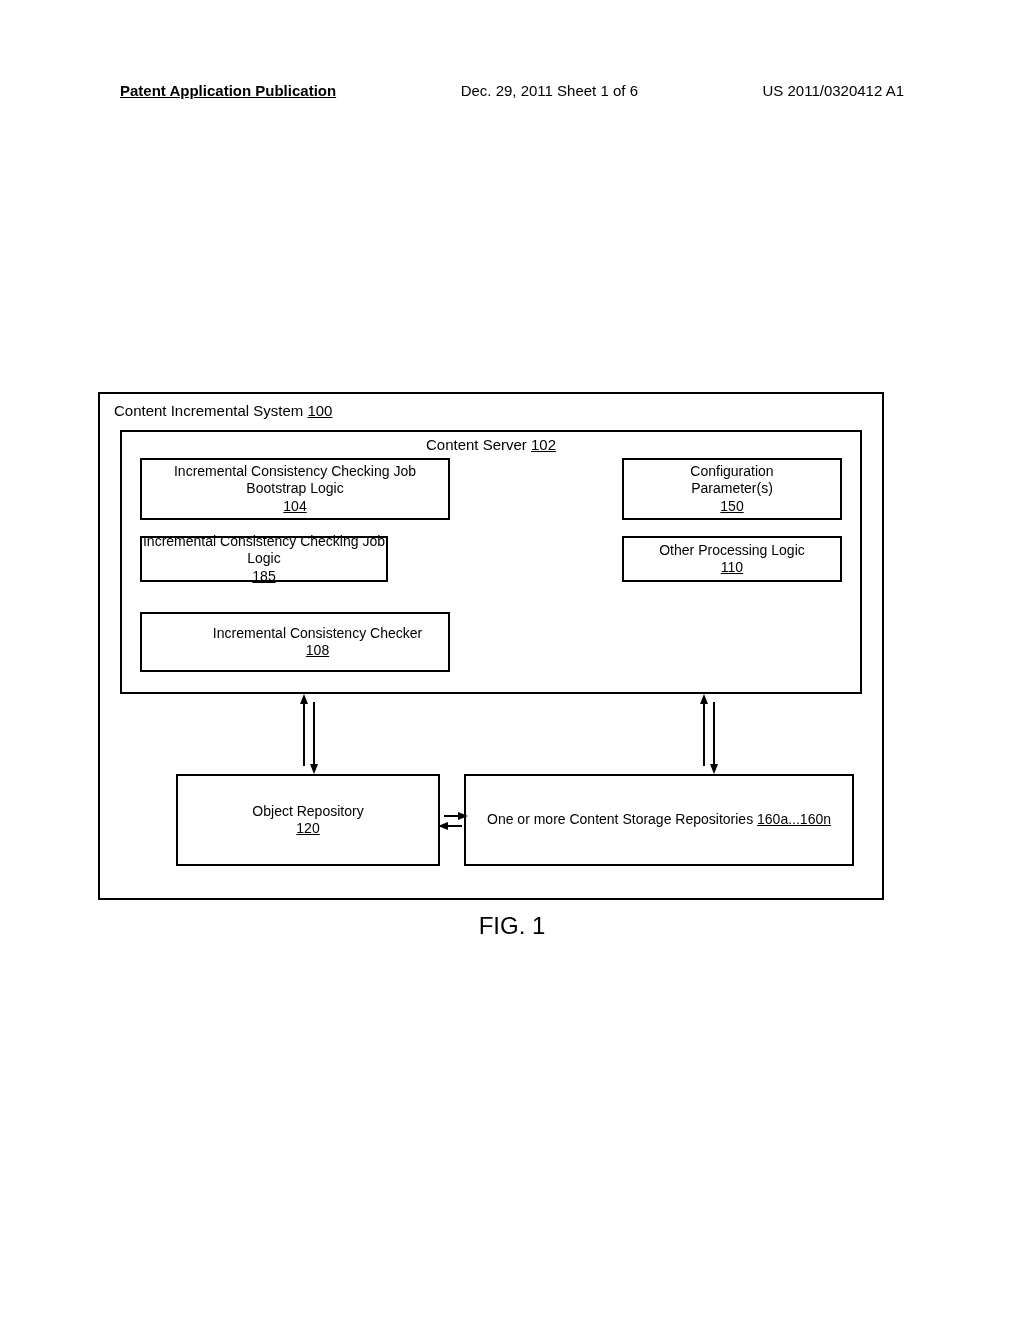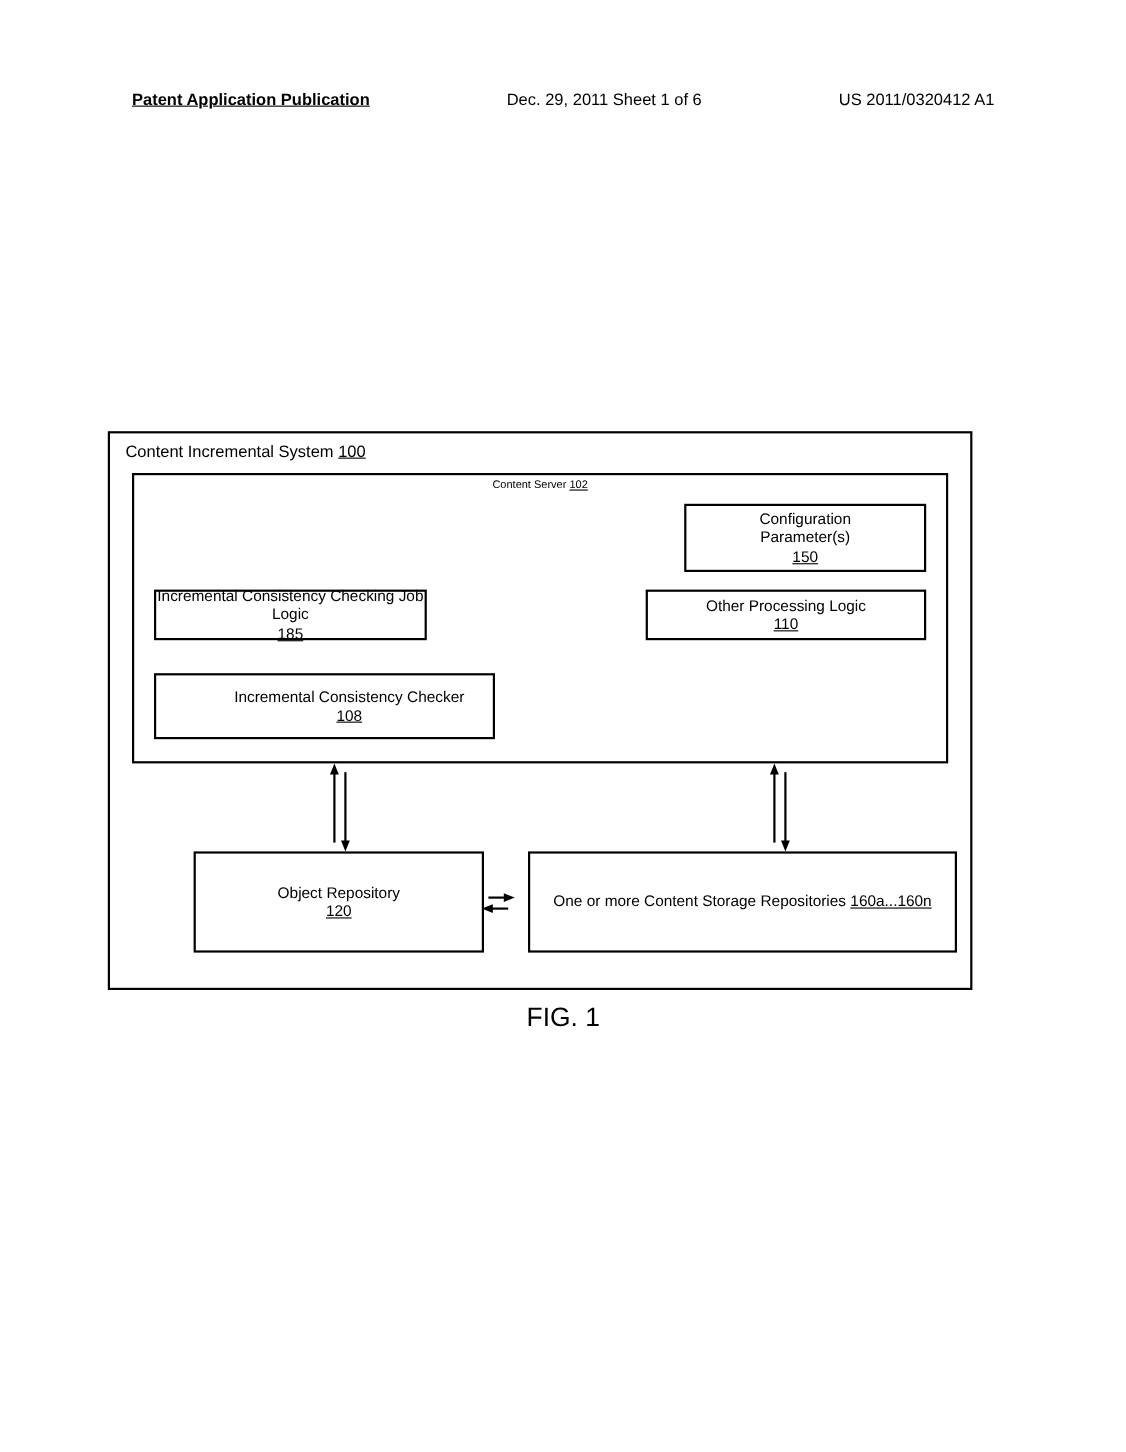--- a/index.html
+++ b/index.html
@@ -53,21 +53,21 @@
       left: 20px;
       right: 20px;
       height: 264px;
       border: 2px solid #000;
     }
     .cs-label {
       position: absolute;
       top: 4px;
       left: 50%;
       transform: translateX(-50%);
-      font-size: 10px;
+      font-size: 15px;
     }
     .box {
       position: absolute;
       border: 2px solid #000;
       text-align: center;
       display: flex;
       flex-direction: column;
       justify-content: center;
       align-items: center;
       font-size: 14px;
@@ -95,34 +95,34 @@
     .box-150 {
       top: 26px;
       right: 18px;
       width: 220px;
       height: 62px;
       margin-left: 36px;
     }
     .box-110 {
       top: 104px;
       right: 18px;
-      width: 255px;
+      width: 220px;
       height: 46px;
     }
     .box-120 {
       position: absolute;
       top: 380px;
       left: 76px;
       width: 264px;
       height: 92px;
     }
     .box-160 {
       position: absolute;
       top: 380px;
-      left: 380px;
+      left: 364px;
       width: 390px;
       height: 92px;
     }
     .ref-num {
       text-decoration: underline;
     }
     .fig-label {
       position: absolute;
       top: 912px;
       left: 50%;
@@ -146,20 +146,25 @@
 <div class="diagram">
   <div class="cms-label">
     <span>Content Incremental System </span><span class="ref-num">100</span>
   </div>
 
   <div class="content-server">
     <div class="cs-label">
       <span>Content Server </span><span class="ref-num">102</span>
     </div>
 
+    <div class="box box-104">
+      <div>Incremental Consistency Checking Job</div>
+      <div>Bootstrap Logic</div>
+      <div class="ref-num">104</div>
+    </div>
 
     <div class="box box-106">
       <div>Incremental Consistency Checking Job Logic</div>
       <div class="ref-num">185</div>
     </div>
 
     <div class="box box-108">
       <div>Incremental Consistency Checker</div>
       <div class="ref-num">108</div>
     </div>

